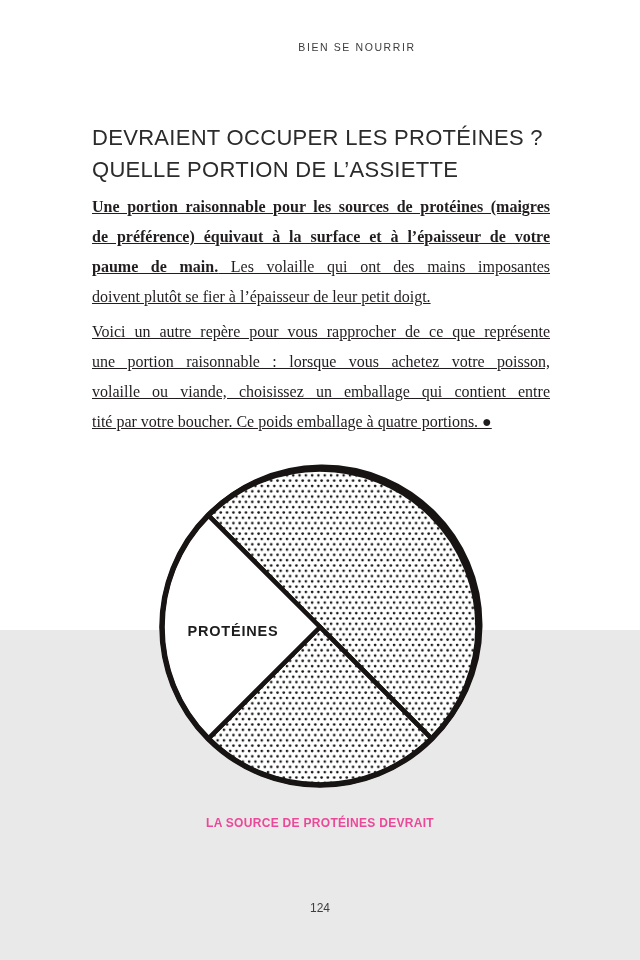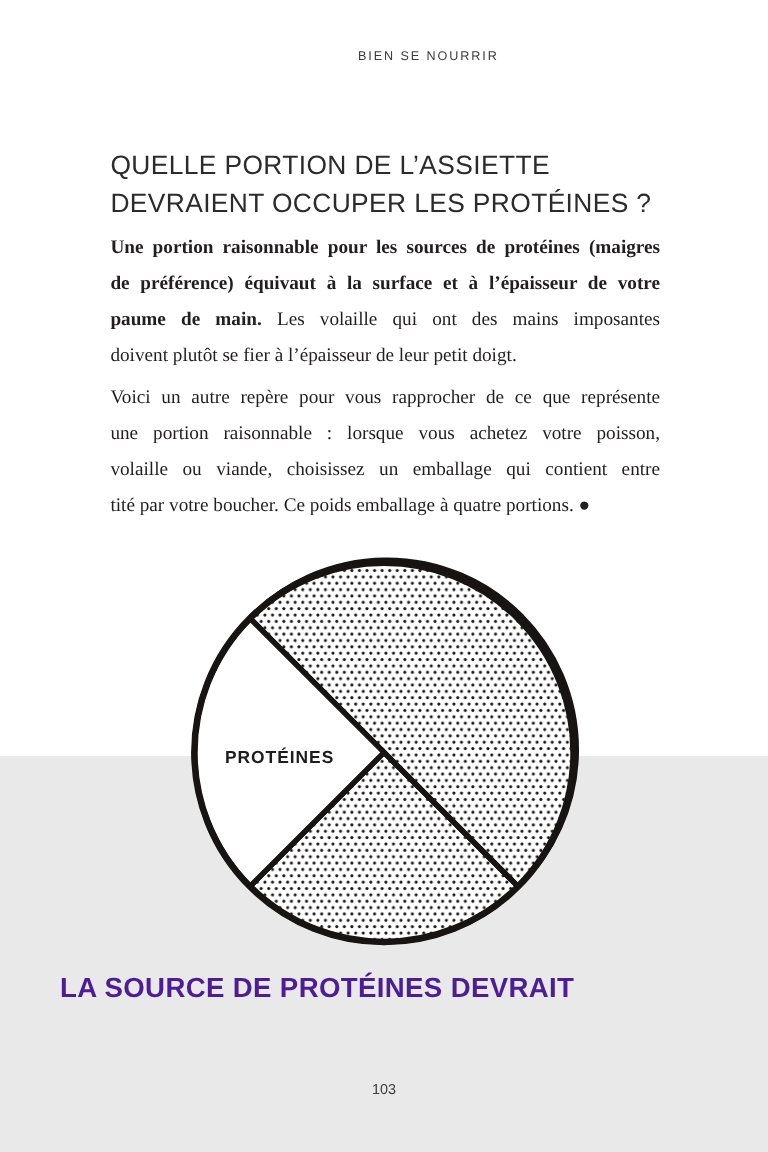--- a/index.html
+++ b/index.html
@@ -40,58 +40,58 @@
   .body-copy {
     position: absolute;
     left: 92px; width: 458px;
     font-family: "Liberation Serif", "DejaVu Sans", serif;
     font-size: 16px;
     line-height: 30px;
     color: #221e1f;
   }
   .para1 { top: 192px; }
   .para2 { top: 317px; }
-  .pline { text-align: justify; text-align-last: justify; }
+  .pline { text-align: justify; text-align-last: justify; text-decoration: underline; }
   .pline.last { text-align-last: left; }
   .pline .b { font-weight: bold; }
   .pie-wrap {
     position: absolute;
     left: 150px; top: 457px;
     width: 340px; height: 340px;
   }
   .fig-caption {
     position: absolute;
     left: 50px; top: 812px; width: 540px;
-    text-align: left;
-    font-size: 23px;
+    text-align: center;
+    font-size: 12px;
     font-weight: bold;
     letter-spacing: 0.3px;
     line-height: 22px;
-    color: #4c1d95;
+    color: #ec4899;
   }
   .page-number {
     position: absolute;
     left: 0; top: 901px; width: 640px;
     text-align: center;
     font-size: 12px;
     color: #3e3e3e;
   }
 </style>
 </head>
 <body>
 
 <div class="page">
 
   <div class="band"></div>
 
   <div class="running-header">BIEN SE NOURRIR</div>
 
   <div class="title">
+    <div>DEVRAIENT OCCUPER LES PROTÉINES ?</div>
     <div>QUELLE PORTION DE L’ASSIETTE</div>
-    <div>DEVRAIENT OCCUPER LES PROTÉINES ?</div>
   </div>
 
   <div class="body-copy para1">
       <div class="pline"><span class="b">Une portion raisonnable pour les sources de protéines (maigres</span></div>
       <div class="pline"><span class="b">de préférence) équivaut à la surface et à l’épaisseur de votre</span></div>
       <div class="pline"><span class="b">paume de main.</span><span> Les volaille qui ont des mains imposantes</span></div>
       <div class="pline last"><span>doivent plutôt se fier à l’épaisseur de leur petit doigt.</span></div>
     </div>
 
   <div class="body-copy para2">
@@ -121,15 +121,15 @@
       <circle cx="170" cy="170" r="158" fill="none" stroke="#171413" stroke-width="5.5"></circle>
 
       <text x="83" y="179" text-anchor="middle" font-family="Liberation Sans, sans-serif" font-size="14.5" font-weight="bold" letter-spacing="0.8" fill="#1d1d1d">PROTÉINES</text>
     </svg>
   </div>
 
   <div class="fig-caption">
     <div>LA SOURCE DE PROTÉINES DEVRAIT</div>
   </div>
 
-  <div class="page-number">103</div>
+  <div class="page-number">124</div>
 
 </div>
 
 </body></html>

